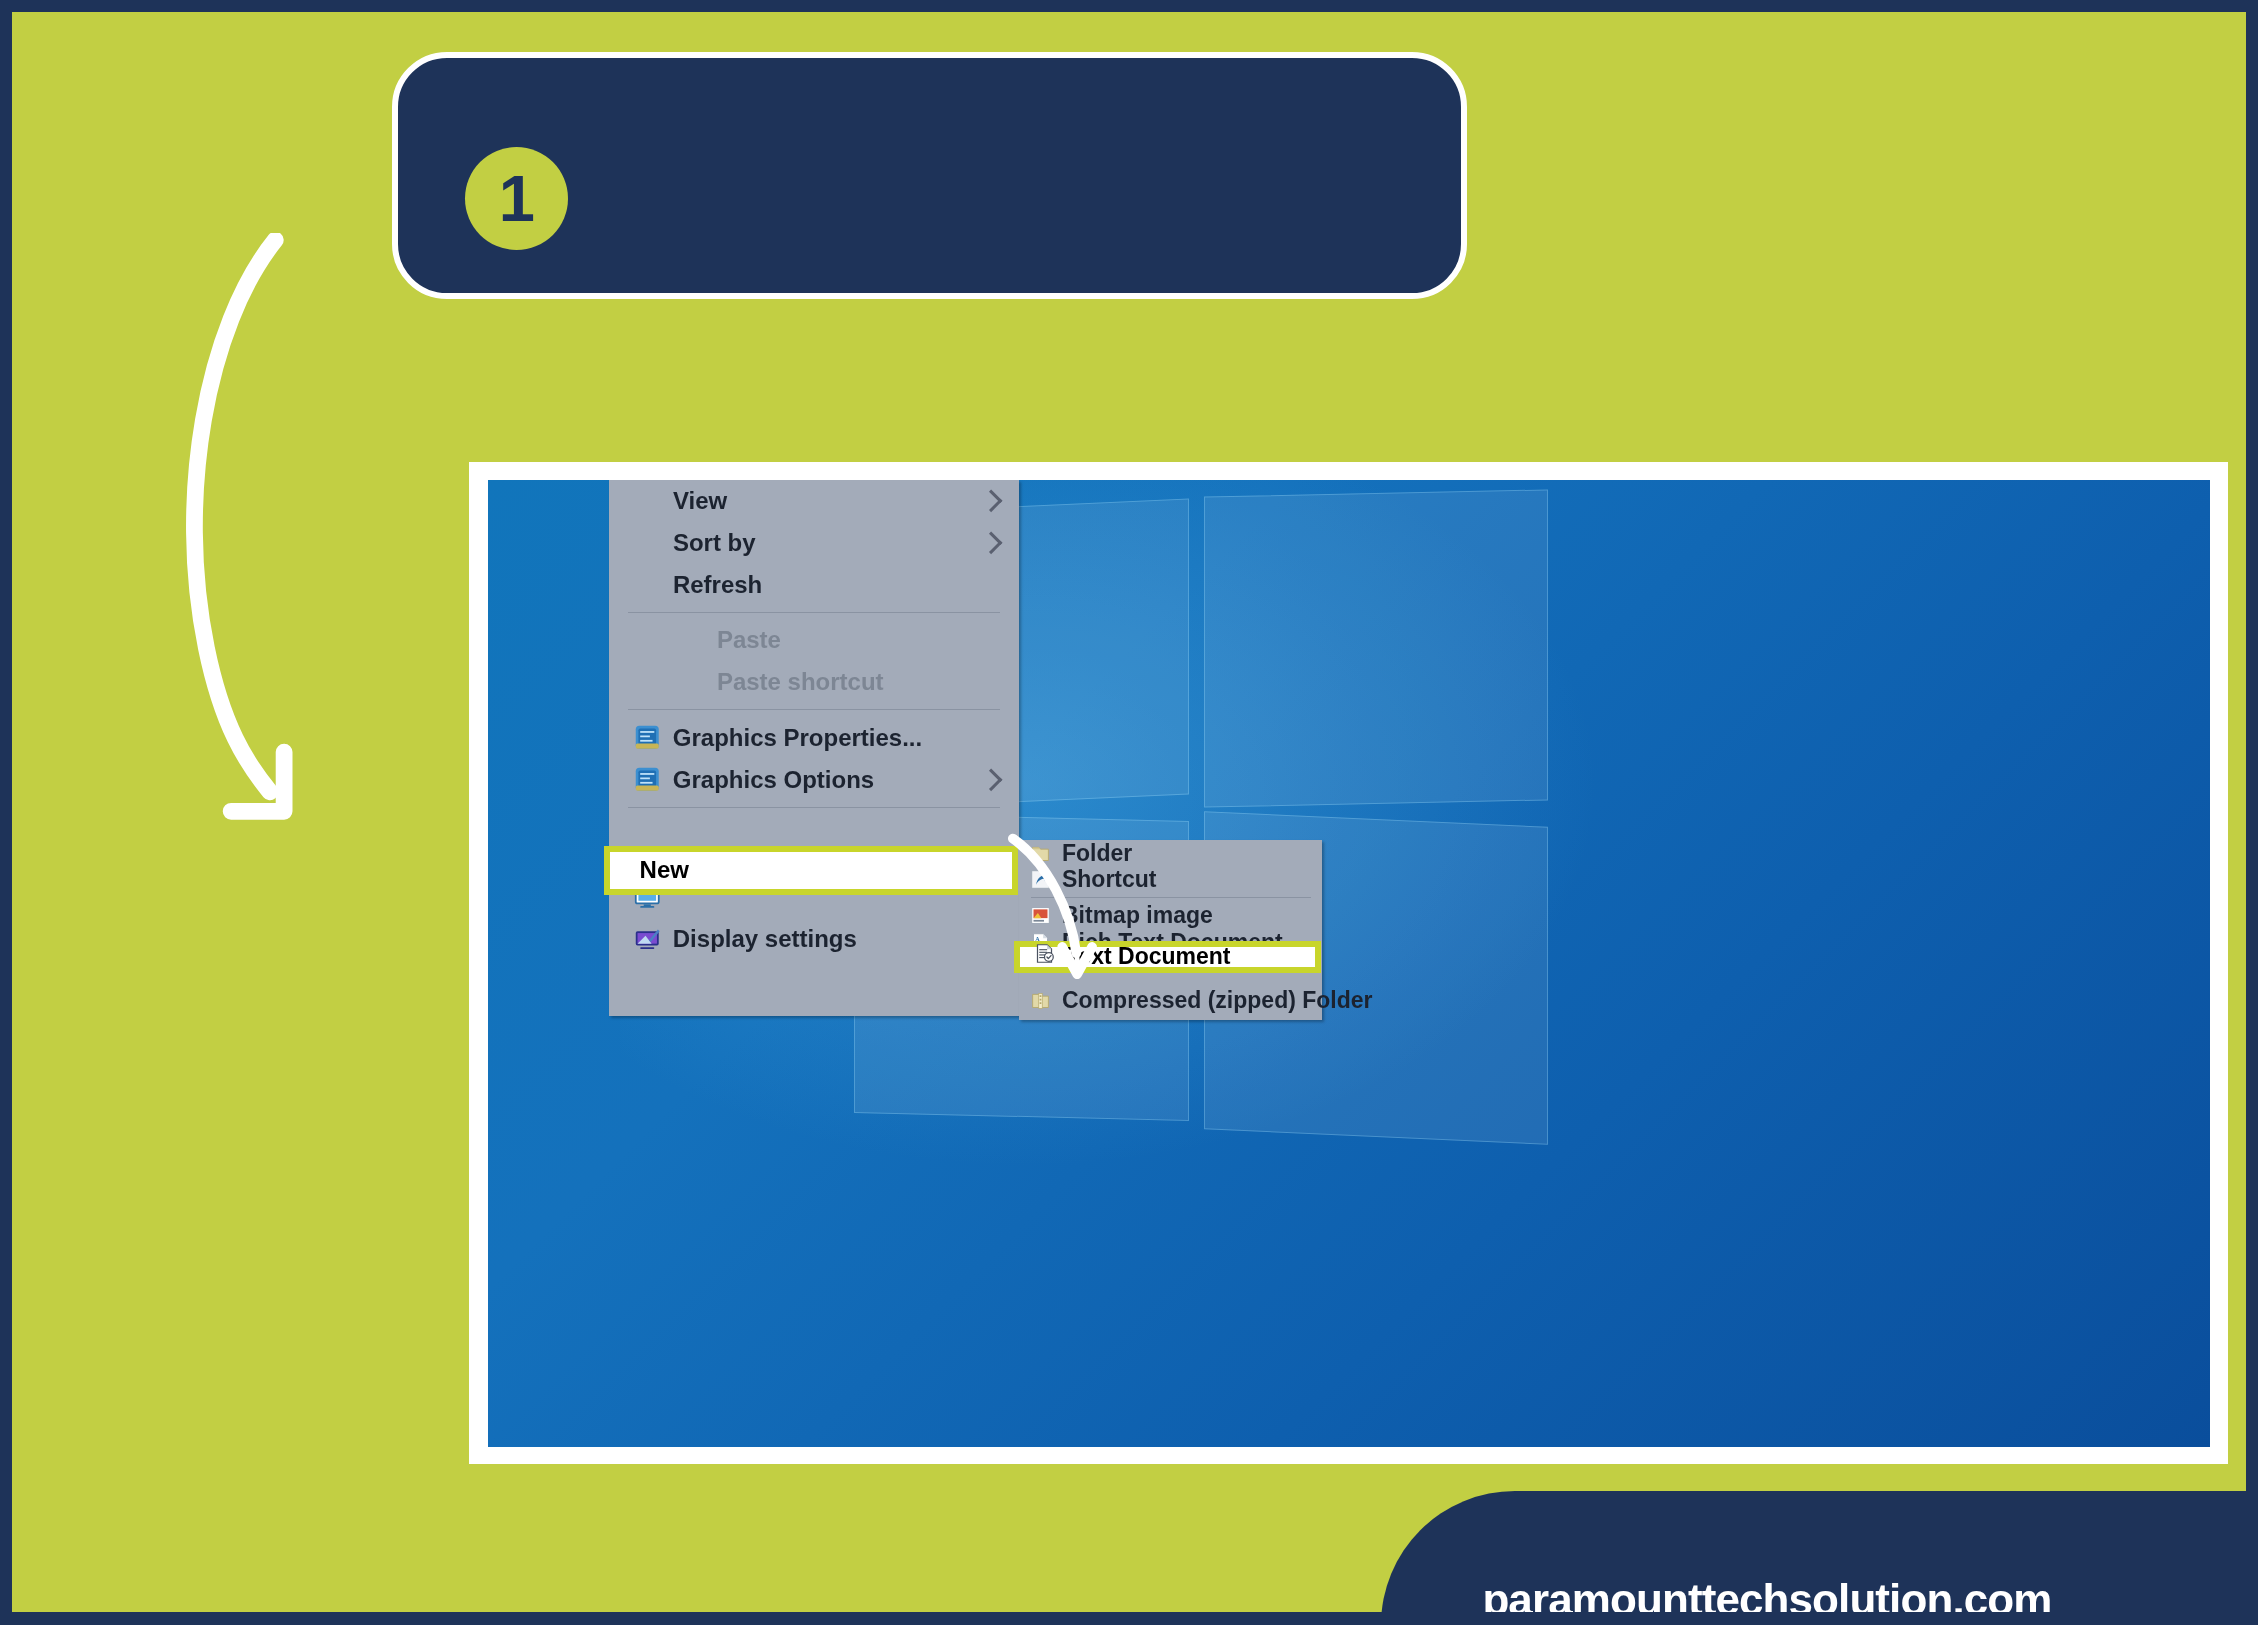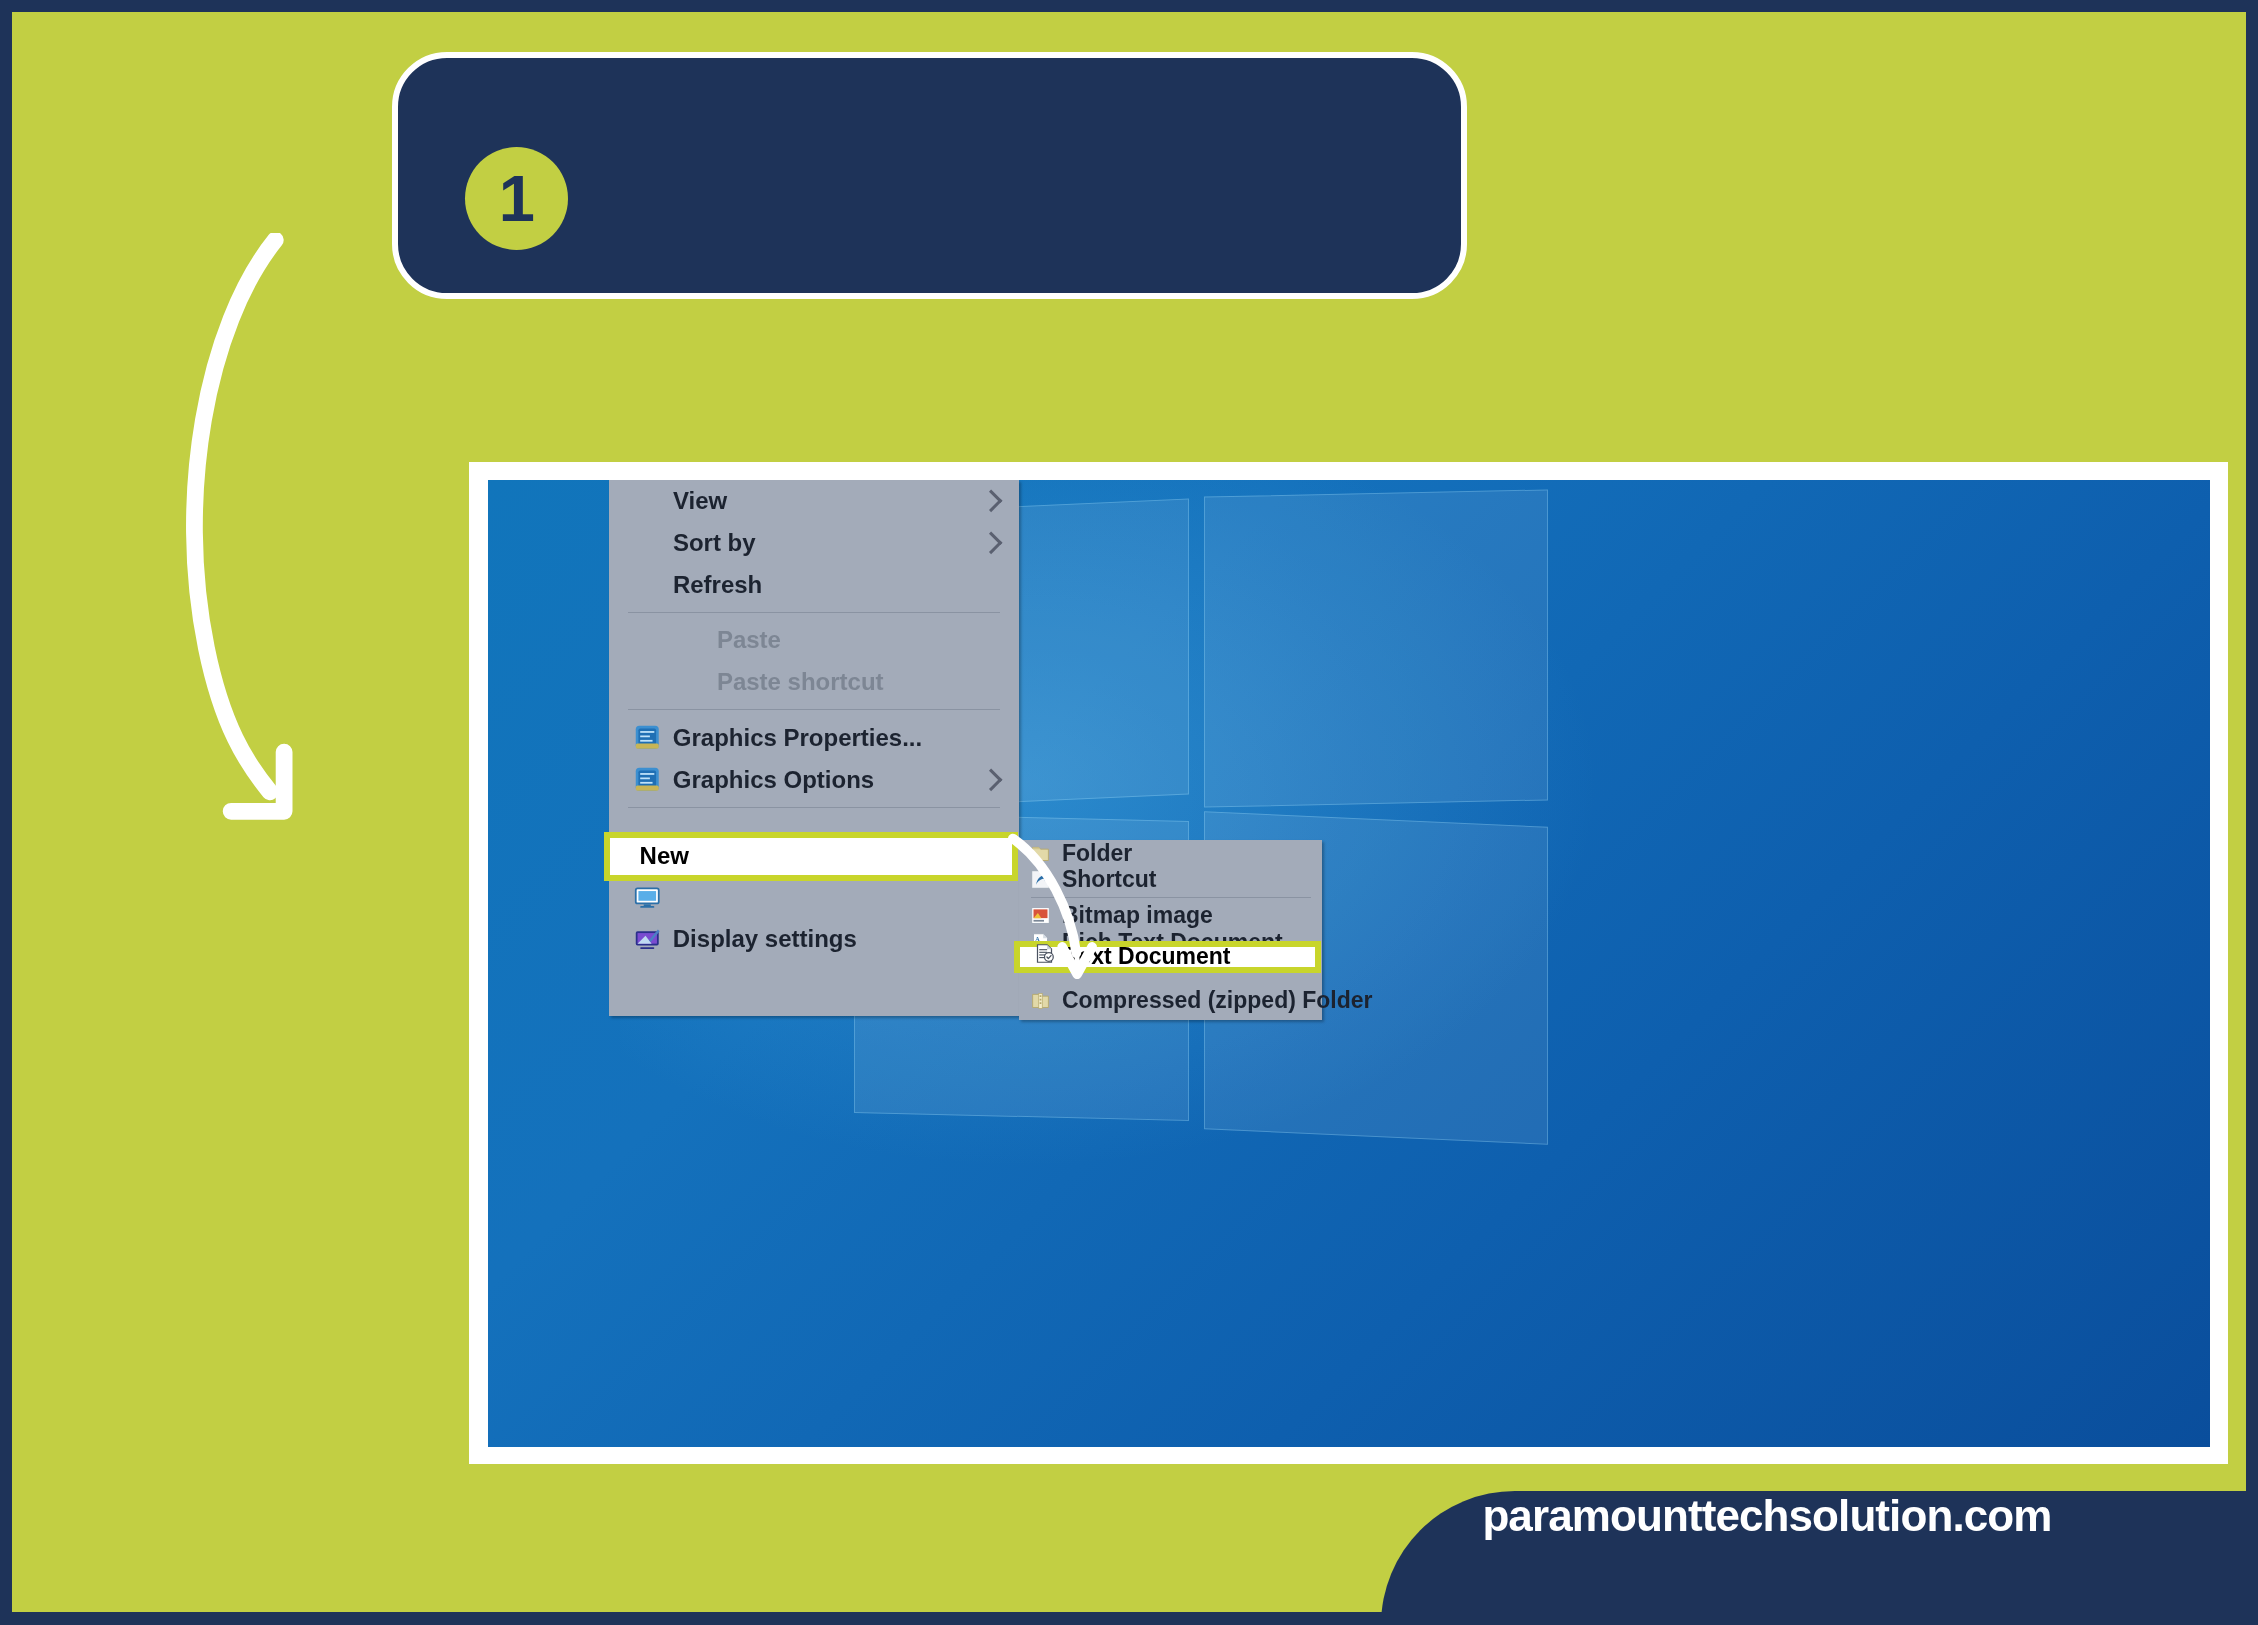--- a/index.html
+++ b/index.html
@@ -136,21 +136,21 @@
     margin:6.2px 19.4px 6.2px 19.4px;
   }
 
   
   .hl{
     background:#FFFFFF;
     border:6.2px solid #C8D52B;
     box-sizing:border-box;
   }
   #mi-new{
-    position:absolute;left:-5.3px;top:352px;
+    position:absolute;left:-5.3px;top:366px;
     width:414px;height:49px;
     display:flex;align-items:center;
     padding-left:30px;
     box-sizing:border-box;
     color:#000;
     z-index:5;
   }
   #mi-new .chev{right:21px;border-color:#9AA0AB;}
 
   
@@ -191,21 +191,21 @@
     pointer-events:none;z-index:6;
   }
 
   
   #footer{
     position:absolute;
     left:1369px;top:1479px;
     width:877px;height:134px;
     background:#1E3359;
     border-top-left-radius:141px;
-    display:flex;align-items:flex-start;
+    display:flex;align-items:flex-end;
     padding-left:101px;
     box-sizing:border-box;
   }
   #footer-text{
     color:#FFFFFF;
     font-size:44px;
     font-weight:bold;
     letter-spacing:-0.9px;
     white-space:nowrap;
   }

